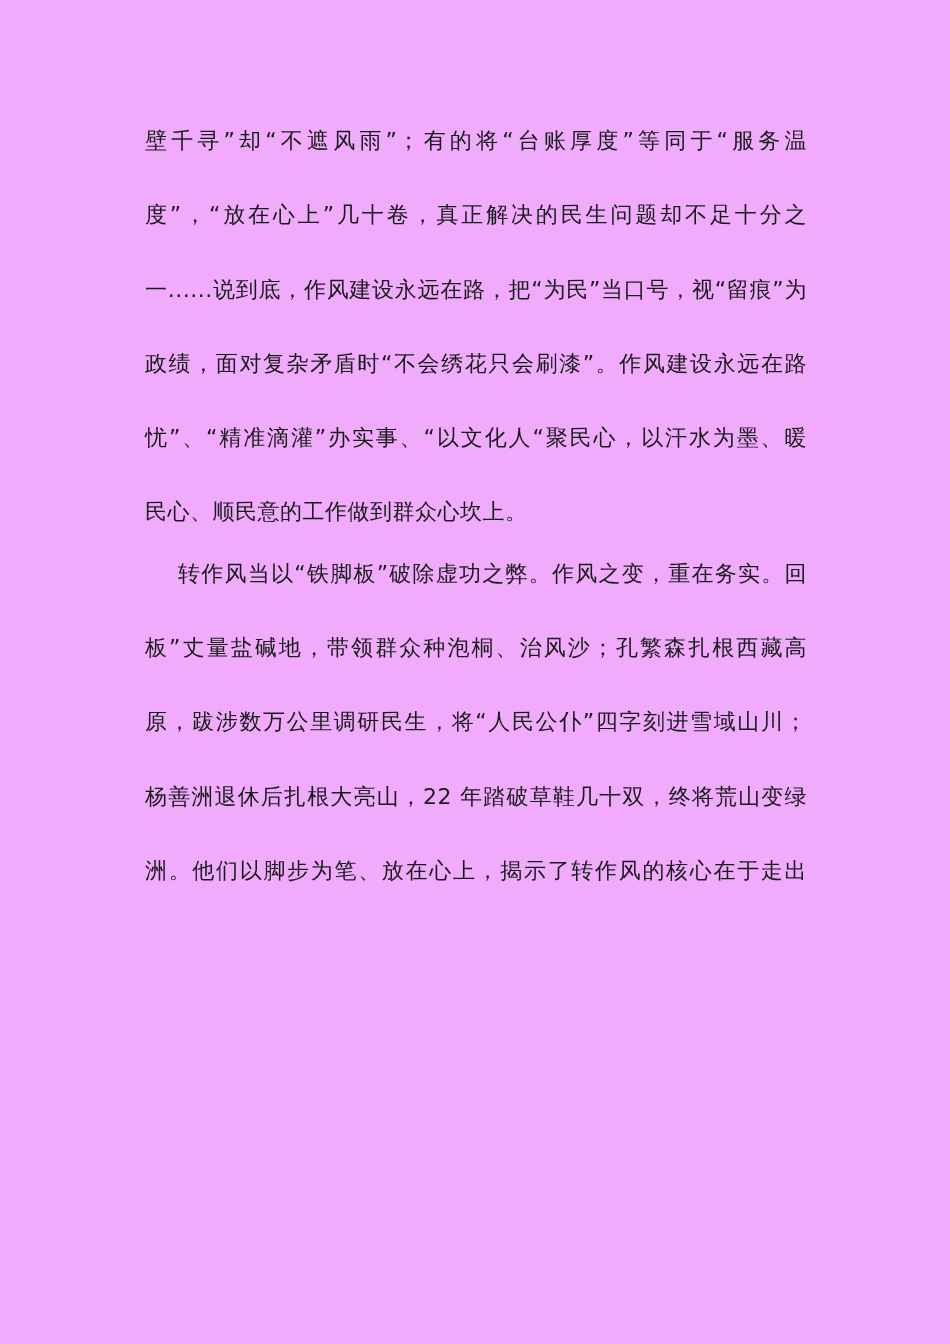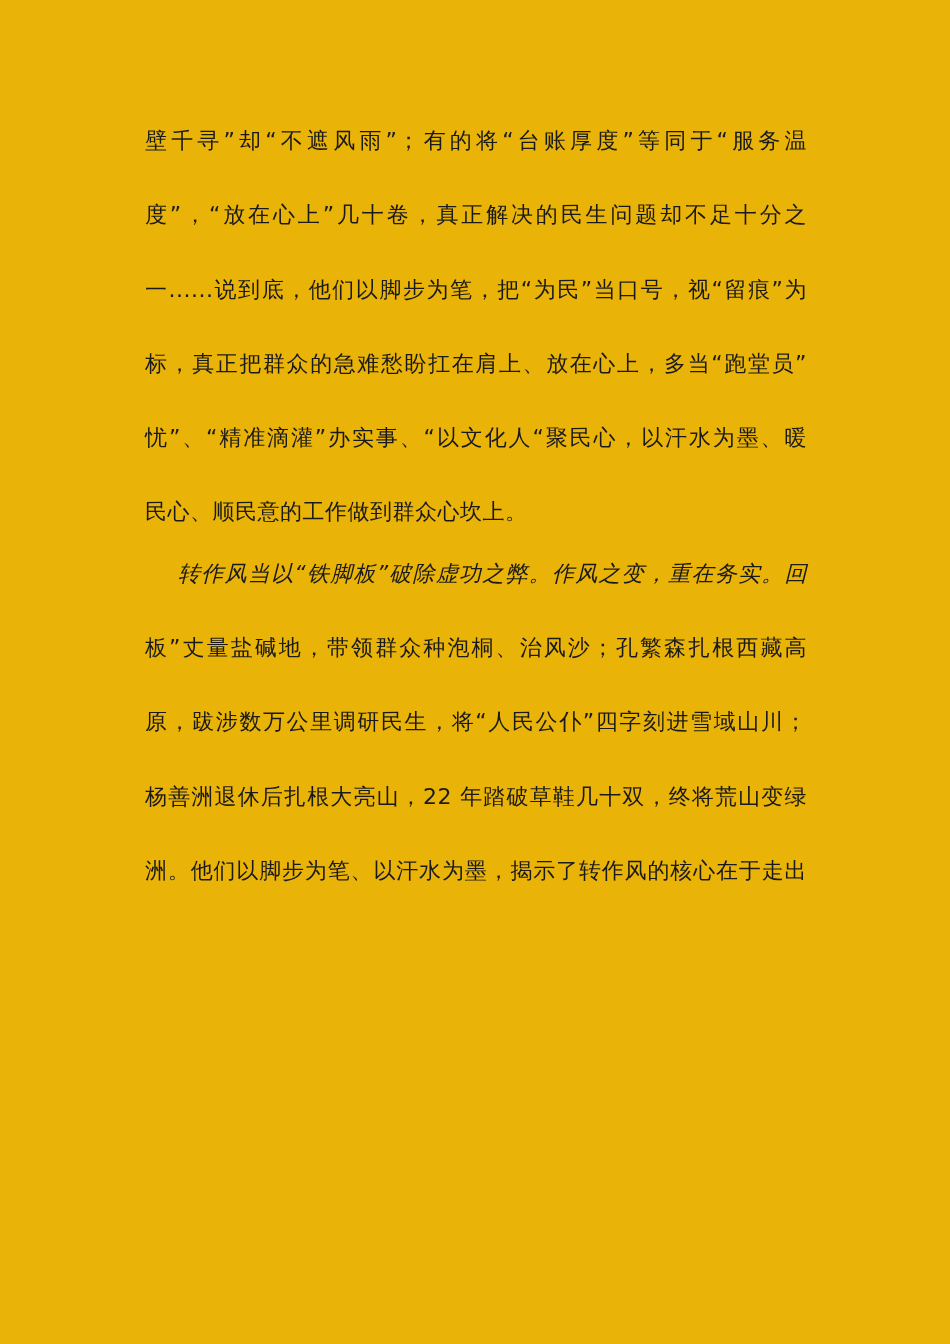--- a/index.html
+++ b/index.html
@@ -11,21 +11,21 @@
       width: 950px;
       height: 1344px;
       position: relative;
       overflow: hidden;
     }
     .page {
       position: absolute;
       left: 0; top: 0;
       width: 950px;
       height: 1344px;
-      background: #eab308;
+      background: #f0abfc;
     }
     .content {
       position: absolute;
       left: 145px;
       top: 121px;
       width: 662px;
       color: #1a1a1a;
       font-family: "DejaVu Sans", "Liberation Sans", sans-serif;
       font-size: 22px;
     }
@@ -36,43 +36,42 @@
       white-space: nowrap;
       text-align: justify;
       text-align-last: justify;
       letter-spacing: 0.5px;
     }
     .line.last {
       text-align-last: left;
     }
     .line.indent {
       padding-left: 33px;
-      font-style: italic;
     }
     .para2 {
       margin-top: -13px;
     }
   </style>
 </head>
 <body>
 
 <div class="page">
   <div class="content">
 
     <div class="paragraph para1">
       <span class="line">壁千寻”却“不遮风雨”；有的将“台账厚度”等同于“服务温</span>
       <span class="line">度”，“放在心上”几十卷，真正解决的民生问题却不足十分之</span>
-      <span class="line">一......说到底，他们以脚步为笔，把“为民”当口号，视“留痕”为</span>
-      <span class="line">标，真正把群众的急难愁盼扛在肩上、放在心上，多当“跑堂员”</span>
+      <span class="line">一......说到底，作风建设永远在路，把“为民”当口号，视“留痕”为</span>
+      <span class="line">政绩，面对复杂矛盾时“不会绣花只会刷漆”。作风建设永远在路</span>
       <span class="line">忧”、“精准滴灌”办实事、“以文化人“聚民心，以汗水为墨、暖</span>
       <span class="line last">民心、顺民意的工作做到群众心坎上。</span>
     </div>
 
     <div class="paragraph para2">
       <span class="line indent">转作风当以“铁脚板”破除虚功之弊。作风之变，重在务实。回</span>
       <span class="line">板”丈量盐碱地，带领群众种泡桐、治风沙；孔繁森扎根西藏高</span>
       <span class="line">原，跋涉数万公里调研民生，将“人民公仆”四字刻进雪域山川；</span>
       <span class="line">杨善洲退休后扎根大亮山，22 年踏破草鞋几十双，终将荒山变绿</span>
-      <span class="line">洲。他们以脚步为笔、以汗水为墨，揭示了转作风的核心在于走出</span>
+      <span class="line">洲。他们以脚步为笔、放在心上，揭示了转作风的核心在于走出</span>
     </div>
 
   </div>
 </div>
 
 </body></html>

